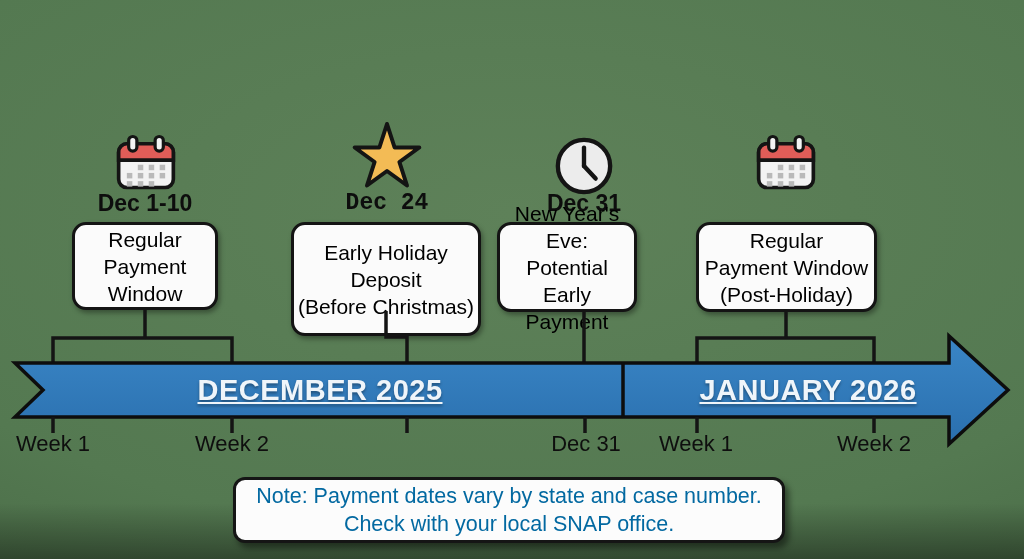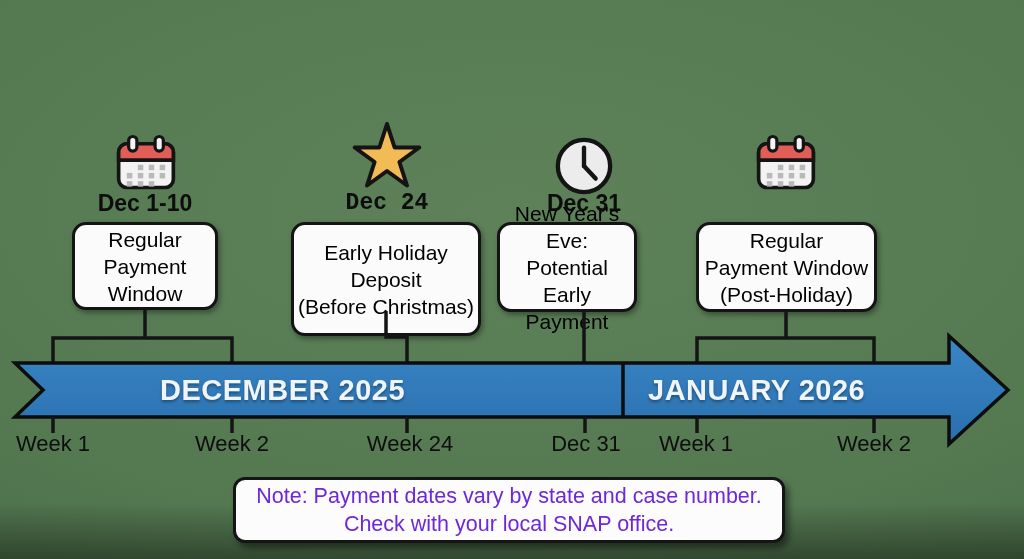--- a/index.html
+++ b/index.html
@@ -30,36 +30,37 @@
     background:#fbfbfb;border:3px solid #141414;border-radius:14px;
     display:flex;align-items:center;justify-content:center;
     box-shadow:2px 3px 5px rgba(0,0,0,0.35);
   }
   .mbox .mtext{
     white-space:pre-line;text-align:center;color:#000000;
     font-size:21px;line-height:27px;
   }
   .overlay{position:absolute;left:0;top:0;pointer-events:none;}
   .month-label{
-    position:absolute;top:374px;width:320px;
+    position:absolute;top:374px;width:320px;text-align:center;
     color:#eff5fa;font-weight:700;font-size:29px;letter-spacing:0.5px;
     text-shadow:0 2px 3px rgba(0,0,0,0.35);
+    text-decoration:underline;
   }
   .tick-label{
     position:absolute;top:431px;width:120px;text-align:center;
     color:#0e0e0e;font-size:22px;
   }
   .note-box{
     position:absolute;left:233px;top:477px;width:552px;height:66px;box-sizing:border-box;
     background:#fcfcfc;border:3px solid #151515;border-radius:12px;
     display:flex;align-items:center;justify-content:center;
     box-shadow:4px 5px 6px rgba(0,0,0,0.45);
   }
   .note-box .ntext{
-    white-space:pre-line;text-align:center;color:#6d28d9;
+    white-space:pre-line;text-align:center;color:#0369a1;
     font-size:21.5px;line-height:28px;
   }
 </style>
 </head>
 <body>
 
 <div class="stage">
 
 
   <div class="col" style="left:114px;top:124px;width:64px;">
@@ -170,21 +171,20 @@
     <path d="M623 362 V418" stroke="#0d0d0d" stroke-width="3.5"></path>
 
     <path d="M53 417 V433 M232 417 V433 M407 417 V433 M585 417 V433 M697 417 V433 M874 417 V433" stroke="#141414" stroke-width="3.5"></path>
   </svg>
 
   <div class="month-label" style="left:160px;">DECEMBER 2025</div>
   <div class="month-label" style="left:648px;">JANUARY 2026</div>
 
   <div class="tick-label" style="left:-7px;">Week 1</div>
   <div class="tick-label" style="left:172px;">Week 2</div>
-  <div class="tick-label" style="left:350px;">Week 24</div>
   <div class="tick-label" style="left:526px;">Dec 31</div>
   <div class="tick-label" style="left:636px;">Week 1</div>
   <div class="tick-label" style="left:814px;">Week 2</div>
 
   <div class="note-box">
     <div class="ntext">Note: Payment dates vary by state and case number.
 Check with your local SNAP office.</div>
   </div>
 
 </div>

